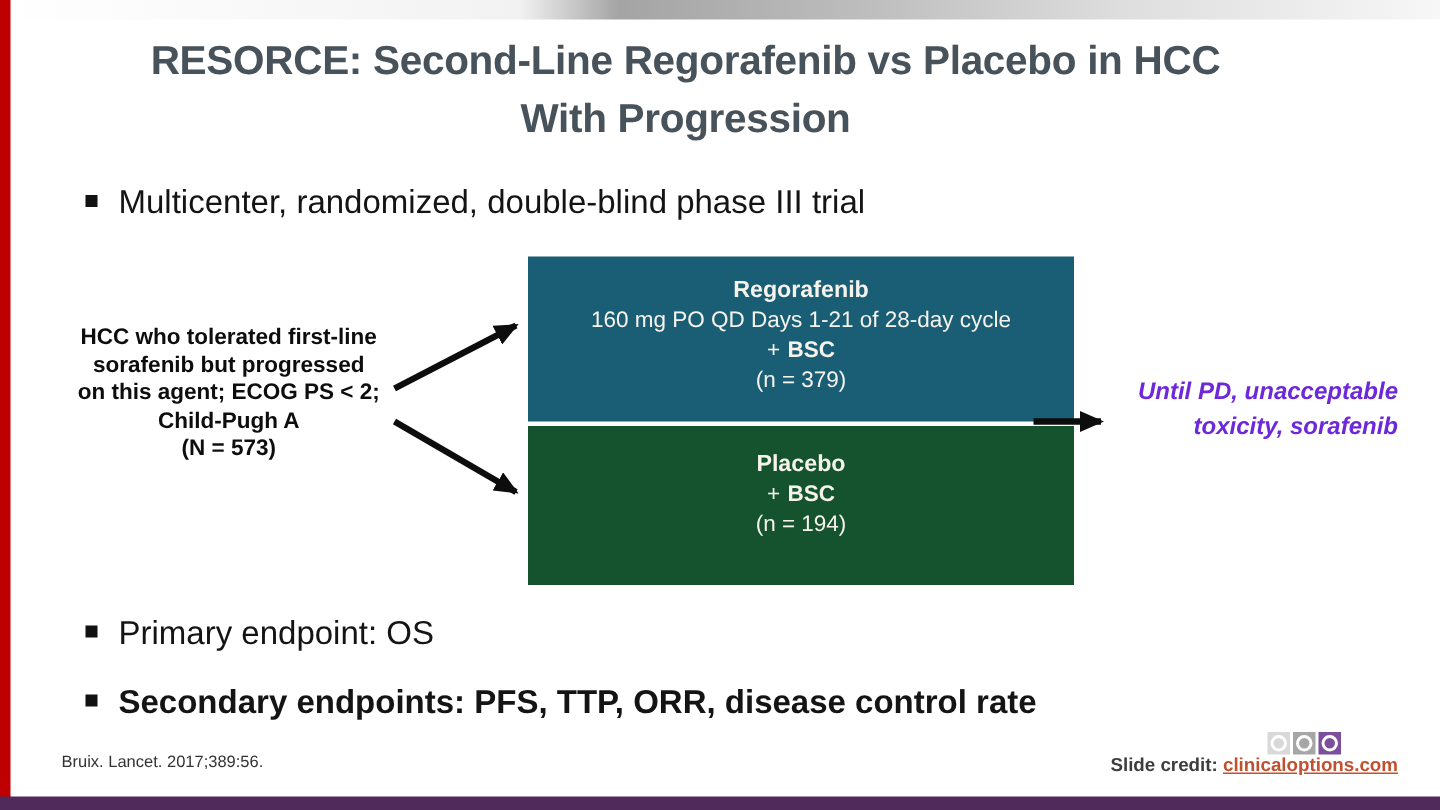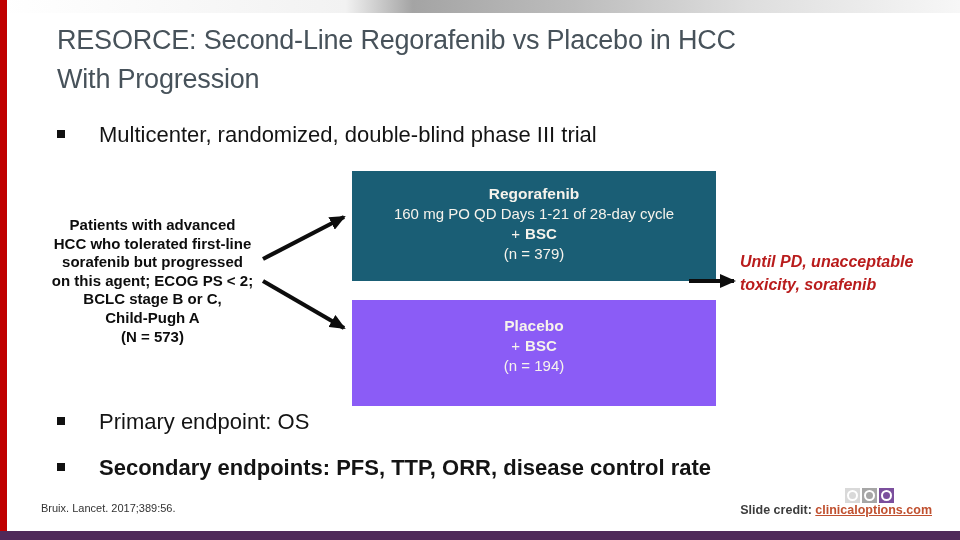--- a/index.html
+++ b/index.html
@@ -3,35 +3,35 @@
 <meta charset="utf-8">
 <style>
   html,body{margin:0;padding:0;}
   body{width:960px;height:540px;position:relative;overflow:hidden;background:#ffffff;
        font-family:"Liberation Sans","DejaVu Sans",sans-serif;}
   .top-bar{position:absolute;left:0;top:0;width:960px;height:13px;
        background:linear-gradient(to right,#ffffff 0%,#f2f2f2 36%,#a4a4a4 43%,#bdbdbd 60%,#dedede 78%,#f7f7f7 100%);}
   .left-bar{position:absolute;left:0;top:0;width:7px;height:540px;background:#c00000;}
   .bottom-bar{position:absolute;left:0;bottom:0;width:960px;height:9px;background:#4f2a5a;z-index:5;}
   .title{position:absolute;left:57px;top:21px;width:800px;
-       font-size:27px;font-weight:normal;line-height:39px;color:#47525a;letter-spacing:-0.2px;}
-  .bullet-row{position:absolute;left:57px;display:flex;align-items:flex-start;color:#141414;gap:20px;}
+       font-size:27px;font-weight:bold;line-height:39px;color:#47525a;letter-spacing:-0.2px;text-align:center;}
+  .bullet-row{position:absolute;left:57px;display:flex;align-items:flex-start;color:#141414;}
   .bullet-sq{width:8px;height:8px;background:#111;margin-top:9px;margin-right:14px;flex:0 0 auto;}
   .bullet-text{font-size:22px;line-height:27px;white-space:nowrap;}
   .b1{top:121px;} .b2{top:408px;} .b3{top:454px;font-weight:bold;}
   .population{position:absolute;left:42px;top:216px;width:221px;text-align:center;
        font-size:15px;font-weight:bold;line-height:18.6px;color:#0d0d0d;}
   .arm-box{position:absolute;left:352px;width:364px;text-align:center;color:#f6f3ec;
        font-size:15px;line-height:20px;}
   .arm-teal{top:171px;height:110px;background:#1a5e75;padding-top:13px;box-sizing:border-box;}
-  .arm-orange{top:284px;height:106px;background:#8b5cf6;padding-top:16px;box-sizing:border-box;margin-top:16px;}
+  .arm-orange{top:284px;height:106px;background:#14532d;padding-top:16px;box-sizing:border-box;}
   .arm-name{font-weight:bold;font-size:15.5px;}
   .plusline b{margin-left:5px;}
-  .duration{position:absolute;left:740px;top:250px;width:192px;text-align:left;
-       font-size:16px;font-weight:bold;font-style:italic;line-height:23px;color:#b91c1c;}
+  .duration{position:absolute;left:740px;top:250px;width:192px;text-align:right;
+       font-size:16px;font-weight:bold;font-style:italic;line-height:23px;color:#6d28d9;}
   .arrows{position:absolute;left:0;top:0;width:960px;height:540px;pointer-events:none;}
   .citation{position:absolute;left:41px;top:502px;font-size:11px;color:#333;}
   .cco-logo{position:absolute;left:845px;top:488px;display:flex;gap:2px;}
   .logo-sq{width:15px;height:15px;display:flex;align-items:center;justify-content:center;}
   .sq1{background:#d9d9d9;} .sq2{background:#a6a6a6;} .sq3{background:#7b4f9d;}
   .logo-ring{width:7px;height:7px;border:2px solid #ffffff;border-radius:50%;}
   .credit{position:absolute;right:28px;top:503px;font-size:12.5px;font-weight:bold;color:#3d3d3d;white-space:nowrap;text-align:right;}
   .credit a{color:#c0502f;text-decoration:underline;}
 </style>
 </head>
@@ -45,25 +45,23 @@
   <span>RESORCE: Second-Line Regorafenib vs Placebo in HCC</span><br>
   <span>With Progression</span>
 </div>
 
 <div class="bullet-row b1">
   <span class="bullet-sq"></span>
   <span class="bullet-text">Multicenter, randomized, double-blind phase III trial</span>
 </div>
 
 <div class="population">
-  <div>Patients with advanced</div>
   <div>HCC who tolerated first-line</div>
   <div>sorafenib but progressed</div>
   <div>on this agent; ECOG PS &lt; 2;</div>
-  <div>BCLC stage B or C,</div>
   <div>Child-Pugh A</div>
   <div>(N = 573)</div>
 </div>
 
 <div class="arm-box arm-teal">
   <div class="arm-name">Regorafenib</div>
   <div>160 mg PO QD Days 1-21 of 28-day cycle</div>
   <div class="plusline"><span>+</span><b>BSC</b></div>
   <div>(n = 379)</div>
 </div>

